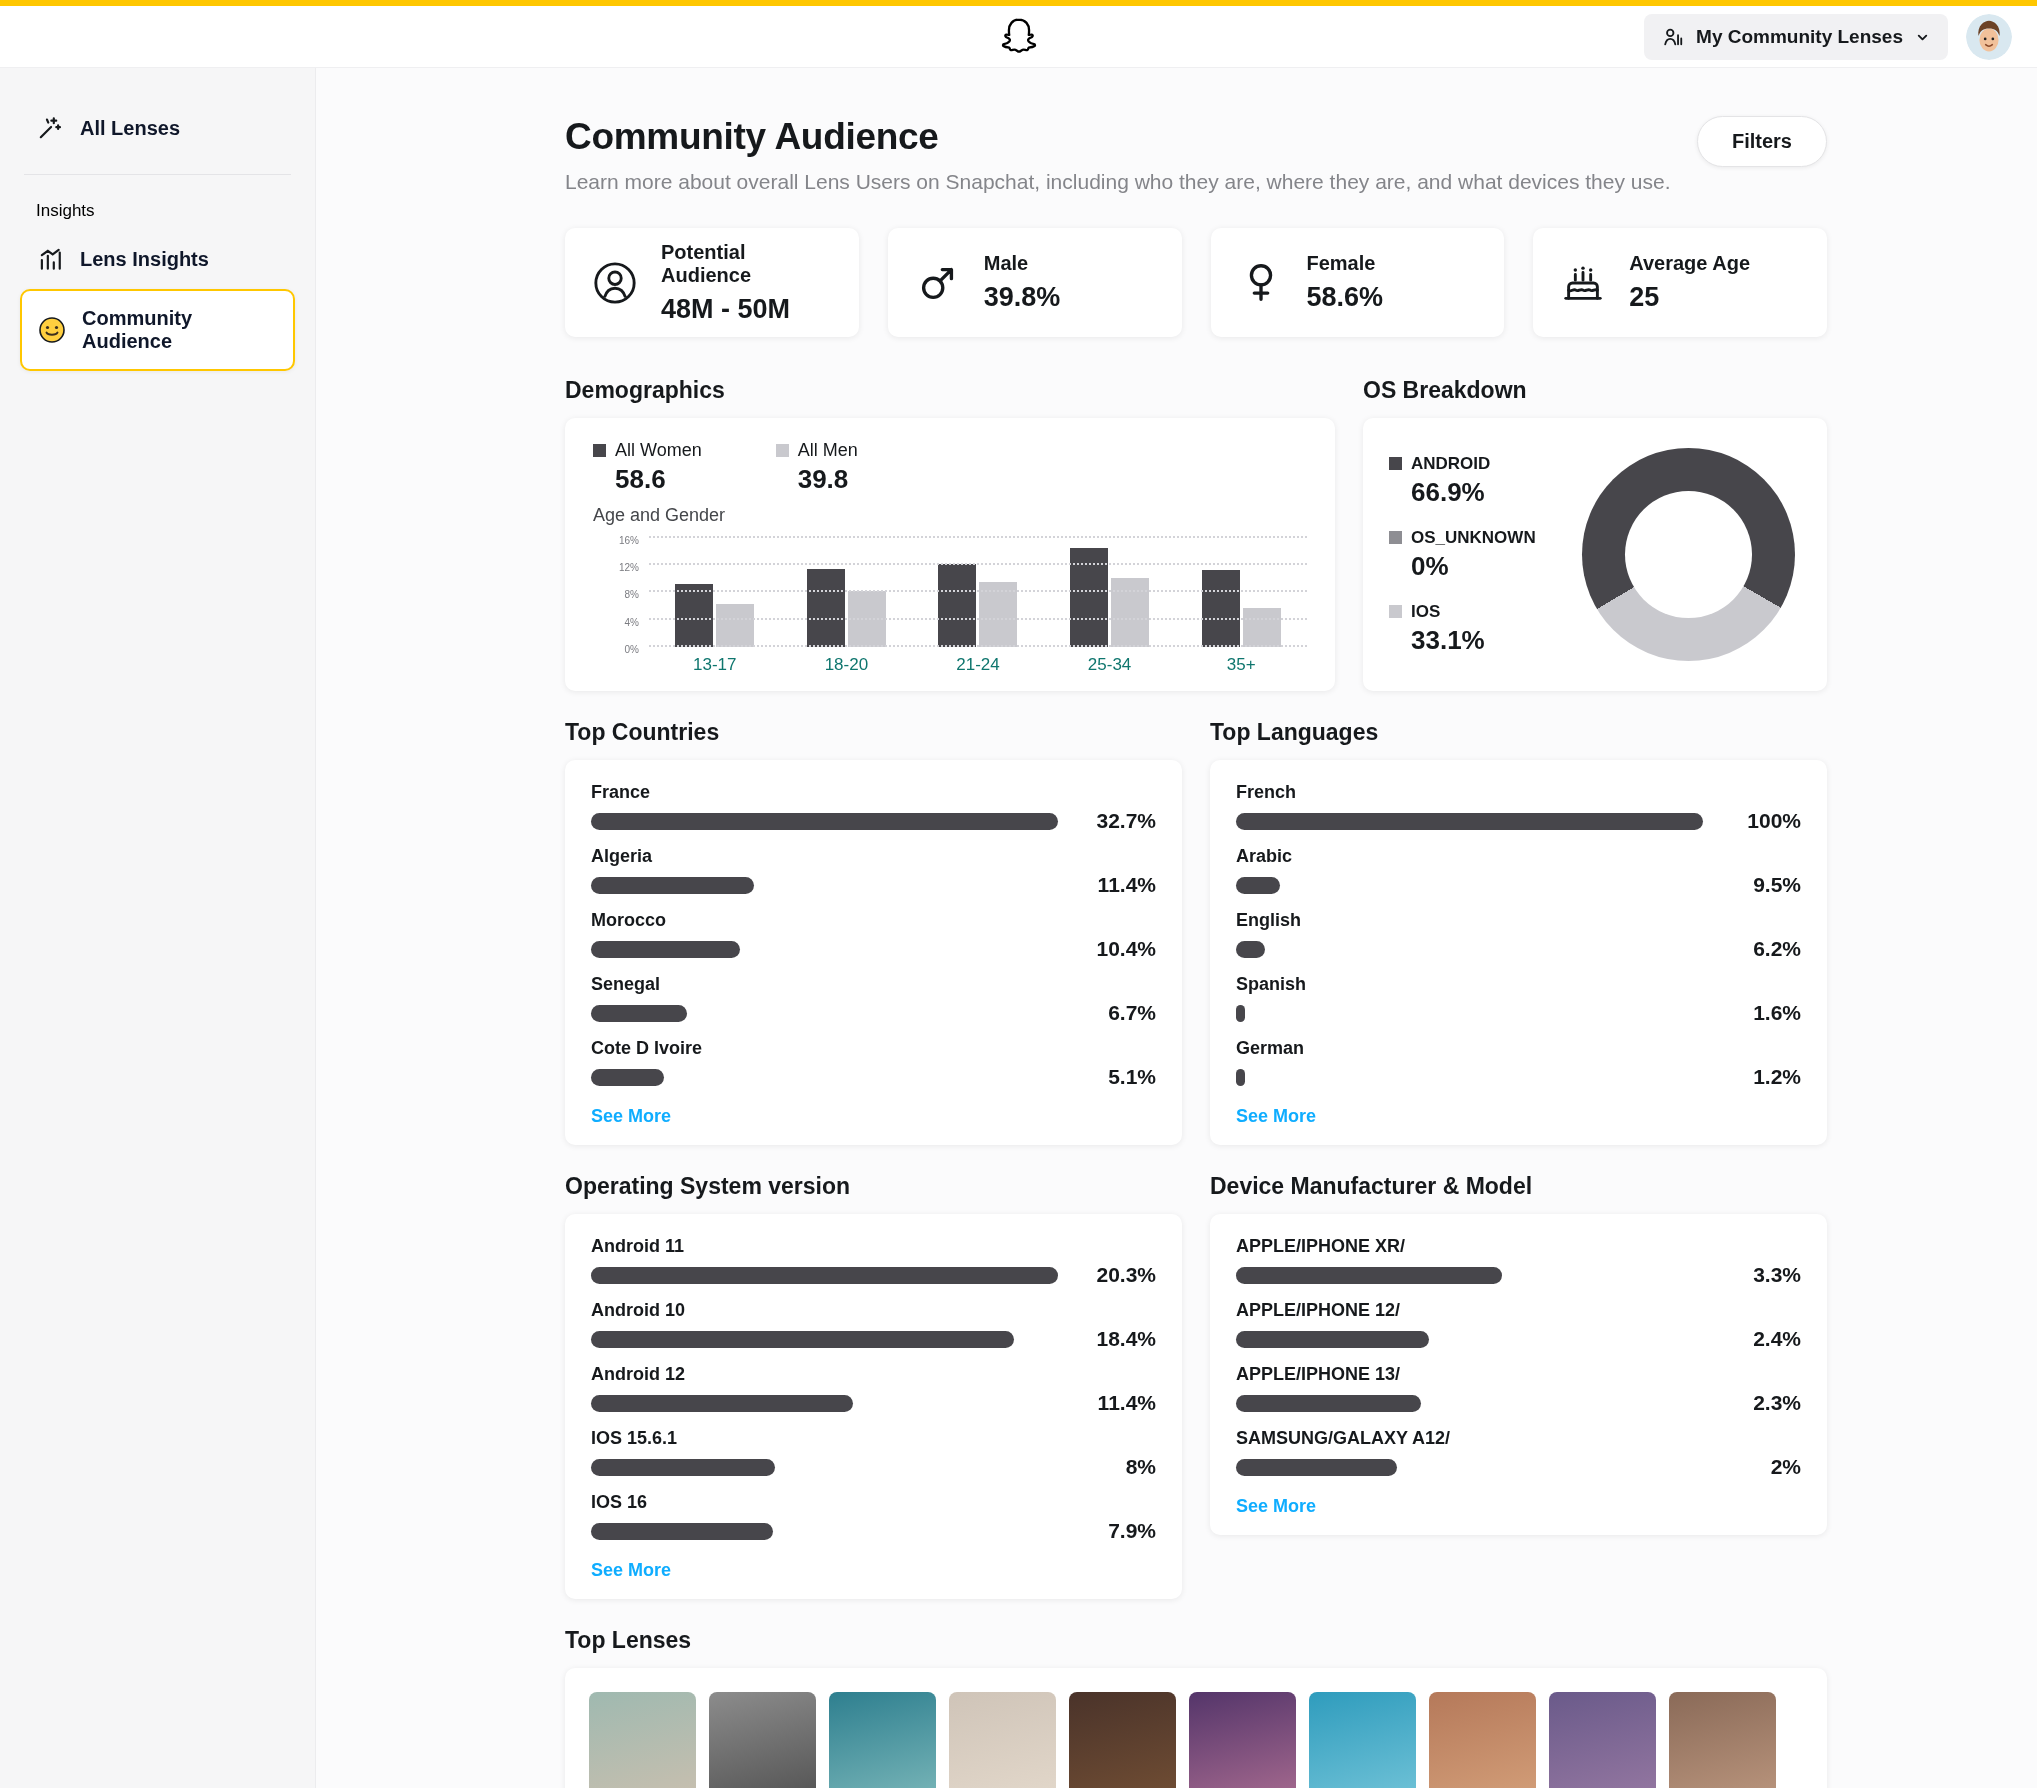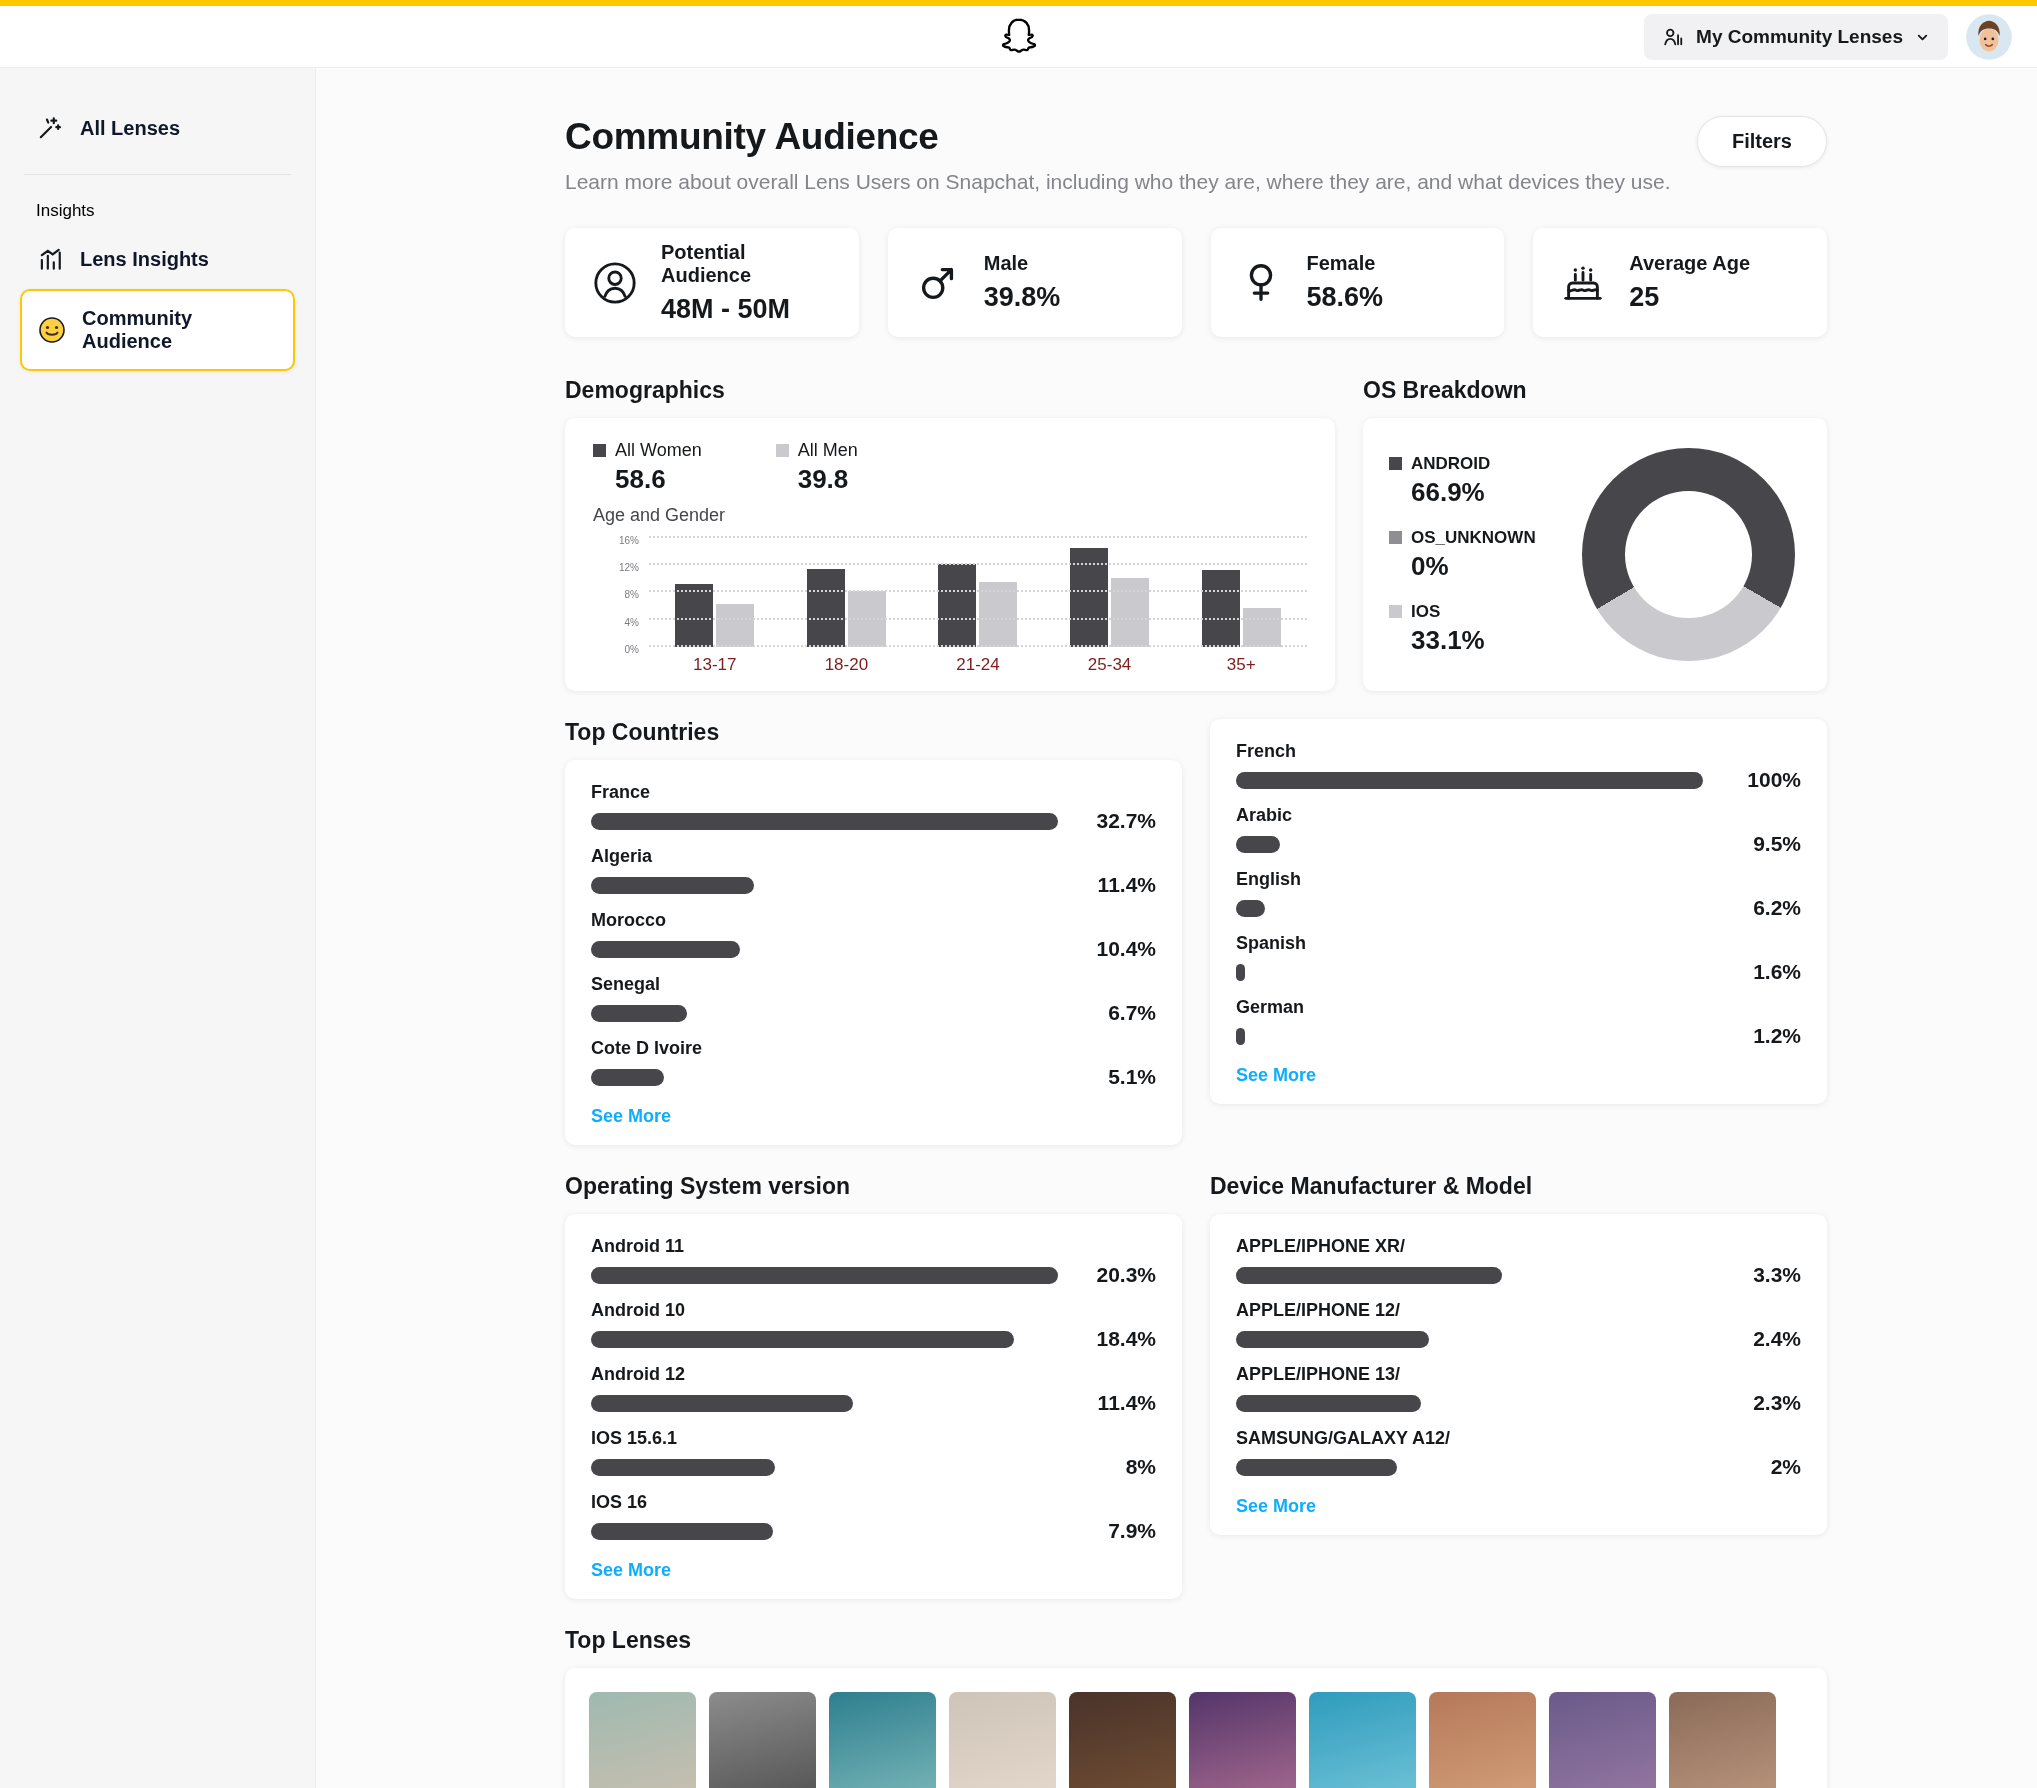--- a/index.html
+++ b/index.html
@@ -61,21 +61,21 @@
   .plot { flex:1; position:relative; height:109px; }
   .gridline { position:absolute; left:0; right:0; border-top:2px dotted #D3D3D8; }
   .groups { position:absolute; left:0; right:0; bottom:0; top:0; display:flex; align-items:flex-end; justify-content:space-around; }
   .bar-group { display:flex; align-items:flex-end; gap:3px; }
   .vbar { width:38px; }
   .vbar.women { background:#47464B; }
   .vbar.men { background:#C9C9CE; }
   .cats-row { display:flex; margin-top:8px; }
   .cats-spacer { width:56px; }
   .cats { flex:1; display:flex; justify-content:space-around; }
-  .cat { font-size:17px; color:#7f1d1d; width:80px; text-align:center; }
+  .cat { font-size:17px; color:#0f766e; width:80px; text-align:center; }
 
   
   .os-card { height:273px; padding:24px 26px; display:flex; align-items:center; gap:18px; }
   .os-legend { display:flex; flex-direction:column; gap:20px; width:175px; flex-shrink:0; }
   .os-li-top { display:flex; align-items:center; gap:9px; font-size:17px; font-weight:600; }
   .os-li-value { font-size:26px; font-weight:800; margin-top:3px; padding-left:22px; }
   .donut { width:213px; height:213px; border-radius:50%; position:relative; margin-left:auto; margin-right:6px; }
   .donut::after { content:""; position:absolute; inset:43px; background:#fff; border-radius:50%; }
 
   
@@ -398,20 +398,21 @@
                     <div class="bar-fill" style="width:15.596330275229356%"></div>
                   </div>
                   <div class="bar-value">5.1%</div>
                 </div>
               </div>
             </div>
           <a class="see-more">See More</a>
         </div>
       </section>
       <section class="list-section">
+        <h2 class="section-title">Top Languages</h2>
         <div class="card list-card">
           <div>
               <div class="bar-row">
                 <div class="bar-label">French</div>
                 <div class="bar-line">
                   <div class="bar-track">
                     <div class="bar-fill" style="width:100%"></div>
                   </div>
                   <div class="bar-value">100%</div>
                 </div>

